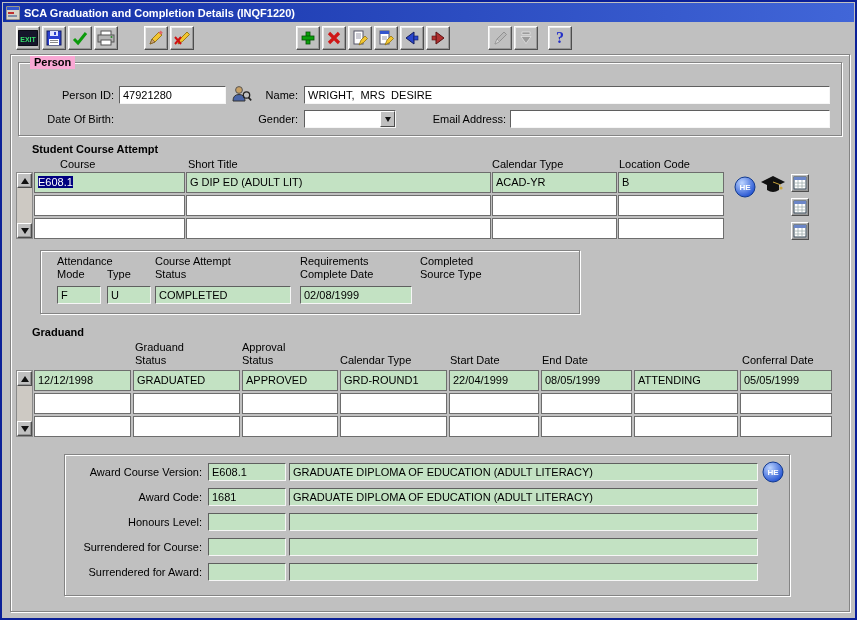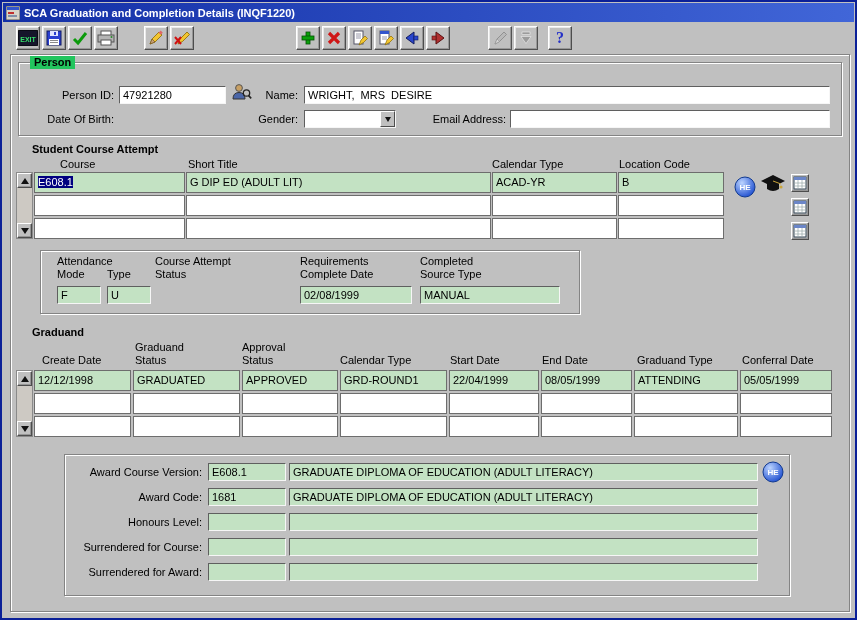--- a/index.html
+++ b/index.html
@@ -11,21 +11,21 @@
     display:flex;align-items:center;gap:4px;padding-left:3px;box-sizing:border-box;}
   .title-text{color:#fff;font-size:11px;font-weight:bold;white-space:pre;}
   .tbtn{position:absolute;top:24px;width:24px;height:24px;background:#c0c0c0;
     border:1px solid;border-color:#ffffff #4d4d4d #4d4d4d #ffffff;
     box-shadow:inset -1px -1px 0 #969696,inset 1px 1px 0 #e9e9e9;
     display:flex;align-items:center;justify-content:center;box-sizing:border-box;cursor:default;}
   .tbtn.disabled{opacity:.95;}
   .lbl{position:absolute;font-size:11px;line-height:13px;color:#000;white-space:pre;}
   .r{text-align:right;}
   .b{font-weight:bold;}
-  .legend{background:#22c55e;padding:0 4px;z-index:3;}
+  .legend{background:#f9a8d4;padding:0 4px;z-index:3;}
   .etched{position:absolute;border:1px solid #848484;
     box-shadow:inset 1px 1px 0 #ffffff,1px 1px 0 #ffffff;box-sizing:border-box;}
   .fld{position:absolute;height:18px;background:#fff;
     border:1px solid;border-color:#5f5f5f #f6f6f6 #f6f6f6 #5f5f5f;
     font-size:11px;line-height:16px;padding:0 3px;box-sizing:border-box;
     white-space:pre;overflow:hidden;}
   .cell{position:absolute;height:21px;background:#fff;border:1px solid #6d6d6d;
     font-size:11px;line-height:19px;padding:0 3px;box-sizing:border-box;
     white-space:pre;overflow:hidden;}
   .green{background:#c3e2c3;}
@@ -44,21 +44,21 @@
   .ddbtn .tri-down{border-left-width:3px;border-right-width:3px;border-top-width:5px;}
   .pushbtn{position:absolute;background:#c0c0c0;
     border:1px solid;border-color:#ffffff #4d4d4d #4d4d4d #ffffff;
     box-shadow:inset -1px -1px 0 #969696,inset 1px 1px 0 #e9e9e9;
     display:flex;align-items:center;justify-content:center;
     font-size:11px;box-sizing:border-box;cursor:default;}
   .iconbtn{position:absolute;background:#c0c0c0;
     border:1px solid;border-color:#ffffff #4d4d4d #4d4d4d #ffffff;
     box-shadow:inset -1px -1px 0 #969696;
     display:flex;align-items:center;justify-content:center;box-sizing:border-box;}
-  .iconflat{position:absolute;display:flex;justify-content:center;}
+  .iconflat{position:absolute;display:flex;align-items:center;justify-content:center;}
   .u{text-decoration:underline;}
 </style>
 </head>
 <body>
 
 <div class="window">
 
   <div class="titlebar">
     <span style="display:inline-flex">
       <svg width="14" height="14">
@@ -320,33 +320,31 @@
 
   <div class="etched" style="left:38px;top:248px;width:540px;height:64px"></div>
   <div class="hdr2" style="left:55px;top:252px;width:64px">Attendance Mode</div>
   <div class="hdr2" style="left:105px;top:252px;width:40px">Type</div>
   <div class="hdr2" style="left:153px;top:252px;width:88px">Course Attempt Status</div>
   <div class="hdr2" style="left:298px;top:252px;width:88px">Requirements Complete Date</div>
   <div class="hdr2" style="left:418px;top:252px;width:70px">Completed Source Type</div>
 
   <div class="fld green" style="left:55px;top:284px;width:44px">F</div>
   <div class="fld green" style="left:105px;top:284px;width:44px">U</div>
+  <div class="fld green" style="left:153px;top:284px;width:136px">COMPLETED</div>
   <div class="fld green" style="left:298px;top:284px;width:112px">02/08/1999</div>
-  <div class="fld green" style="left:418px;top:284px;width:140px">MANUAL</div>
 
 
   <div class="lbl b" style="left:30px;top:324px">Graduand</div>
 
-  <div class="hdr2" style="left:40px;top:338px;width:80px">Create Date</div>
   <div class="hdr2" style="left:133px;top:338px;width:58px">Graduand Status</div>
   <div class="hdr2" style="left:240px;top:338px;width:52px">Approval Status</div>
   <div class="hdr2" style="left:338px;top:338px;width:90px">Calendar Type</div>
   <div class="hdr2" style="left:448px;top:338px;width:70px">Start Date</div>
   <div class="hdr2" style="left:540px;top:338px;width:70px">End Date</div>
-  <div class="hdr2" style="left:635px;top:338px;width:95px">Graduand Type</div>
   <div class="hdr2" style="left:740px;top:338px;width:90px">Conferral Date</div>
 
   <div class="vsb" style="left:14px;top:368px;height:67px">
     <div class="sbtn" style="top:0">
         <span class="tri-up"></span>
       </div>
     <div class="sbtn" style="bottom:0">
         <span class="tri-down"></span>
       </div>
   </div>

